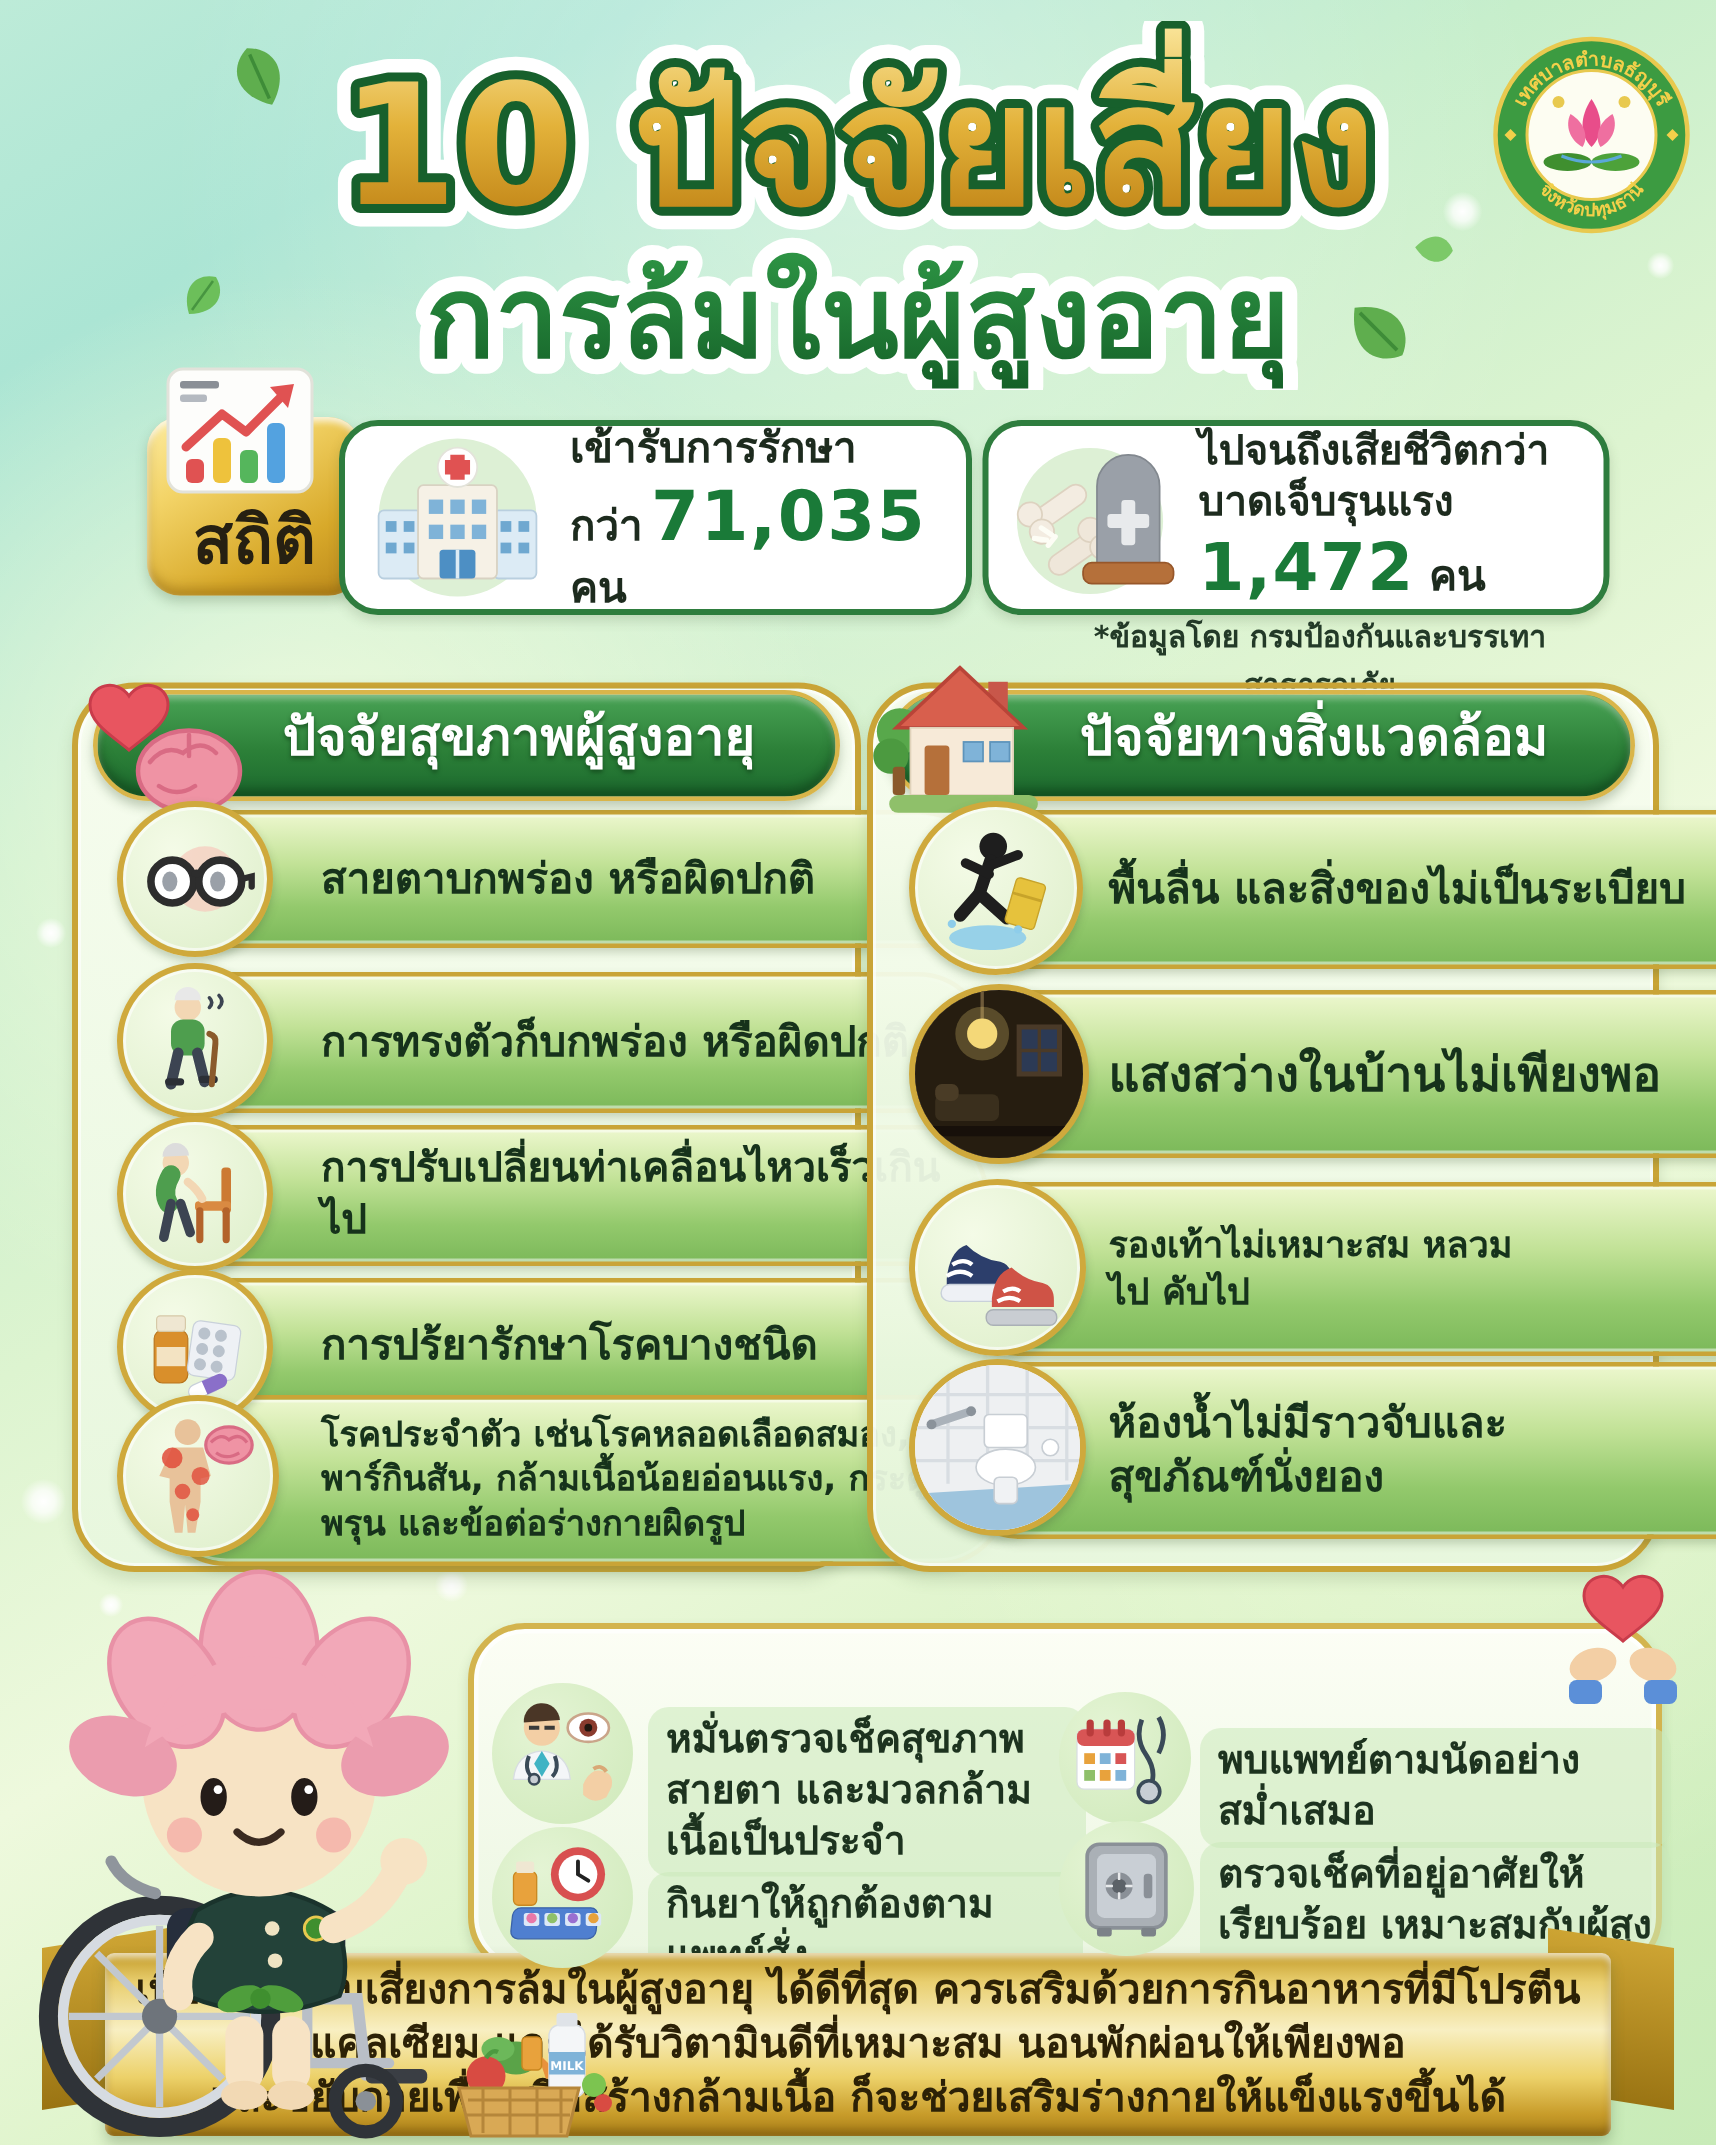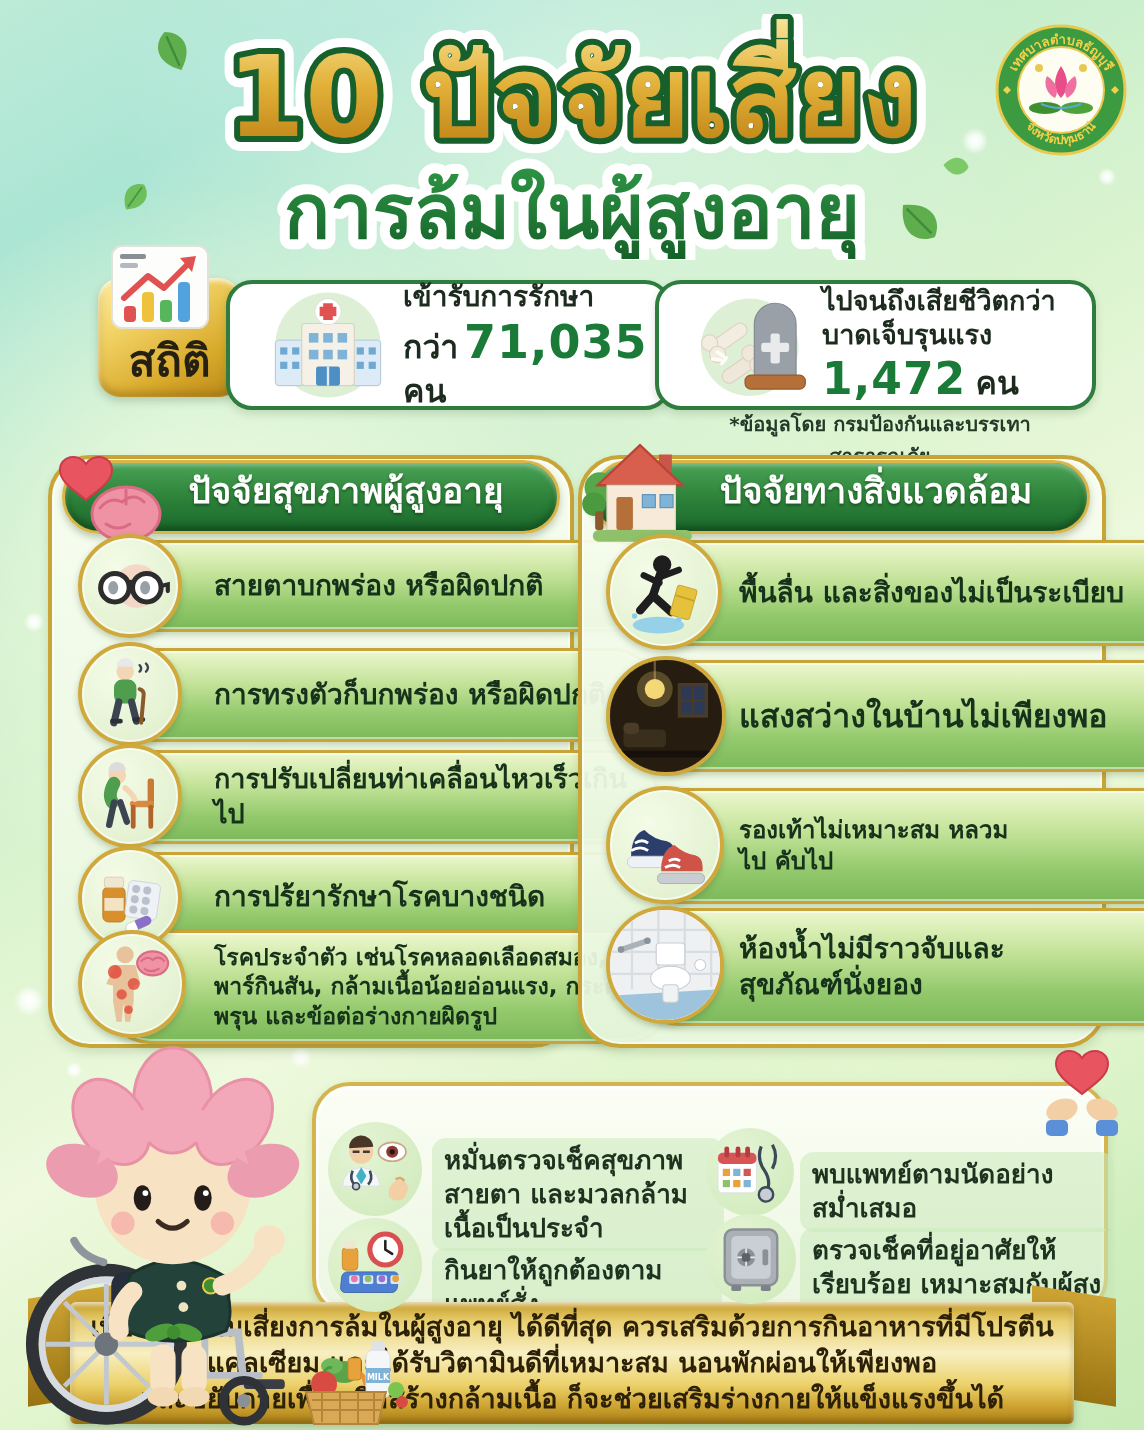--- a/index.html
+++ b/index.html
@@ -17,26 +17,26 @@
   .sparkle{position:absolute;border-radius:50%;background:radial-gradient(circle,#ffffff 0%,rgba(255,255,255,.75) 35%,rgba(255,255,255,0) 72%);pointer-events:none;}
   .leaf{position:absolute;pointer-events:none;}
 
   
   .stat-gold{position:absolute;left:98px;top:278px;width:143px;height:119px;border-radius:22px;
     background:linear-gradient(150deg,#fdeca0 0%,#f3d468 30%,#d8a92a 70%,#b9861a 100%);
     box-shadow:inset 0 3px 5px rgba(255,255,255,.8), inset 0 -5px 8px rgba(130,90,10,.45), 0 4px 8px rgba(60,90,50,.25);
     display:flex;align-items:flex-end;justify-content:center;}
   .stat-gold .lbl{font-size:44px;font-weight:bold;color:#262012;line-height:1;padding-bottom:14px;}
   .stat-box{position:absolute;background:#ffffff;border:4px solid #2e7d3e;border-radius:26px;
-    box-shadow:0 4px 8px rgba(60,90,50,.18);display:flex;align-items:center;padding-left:23px;}
+    box-shadow:0 4px 8px rgba(60,90,50,.18);display:flex;align-items:center;}
   .stat-icon-wrap{flex:0 0 auto;display:flex;align-items:center;justify-content:center;}
   .stat-text{color:#1d2b1e;font-weight:bold;line-height:1.25;}
   .stat-text .l1{font-size:28px;}
   .stat-num{color:#1a7a38;font-size:46px;font-weight:bold;letter-spacing:1px;}
-  .stat-small{font-size:32px;color:#1d2b1e;font-weight:bold;}
+  .stat-small{font-size:28px;color:#1d2b1e;font-weight:bold;}
   .footnote{position:absolute;left:700px;top:408px;width:360px;font-size:20px;font-weight:bold;color:#233a28;text-align:center;}
 
   
   .panel{position:absolute;border:4px solid #c9a437;border-radius:42px;
     background:linear-gradient(180deg,rgba(248,253,240,.94),rgba(232,247,222,.94));
     box-shadow:inset 0 0 0 2px rgba(255,255,255,.6), 0 5px 10px rgba(80,110,60,.18);}
   .col-header{position:absolute;border:3px solid #d9b54a;border-radius:40px;
     background:linear-gradient(180deg,#49a355 0%,#2c8038 55%,#1c6a2e 100%);
     box-shadow:inset 0 3px 4px rgba(255,255,255,.35), inset 0 -5px 7px rgba(10,50,15,.5), 0 4px 7px rgba(60,90,50,.3);
     display:flex;justify-content:center;}

